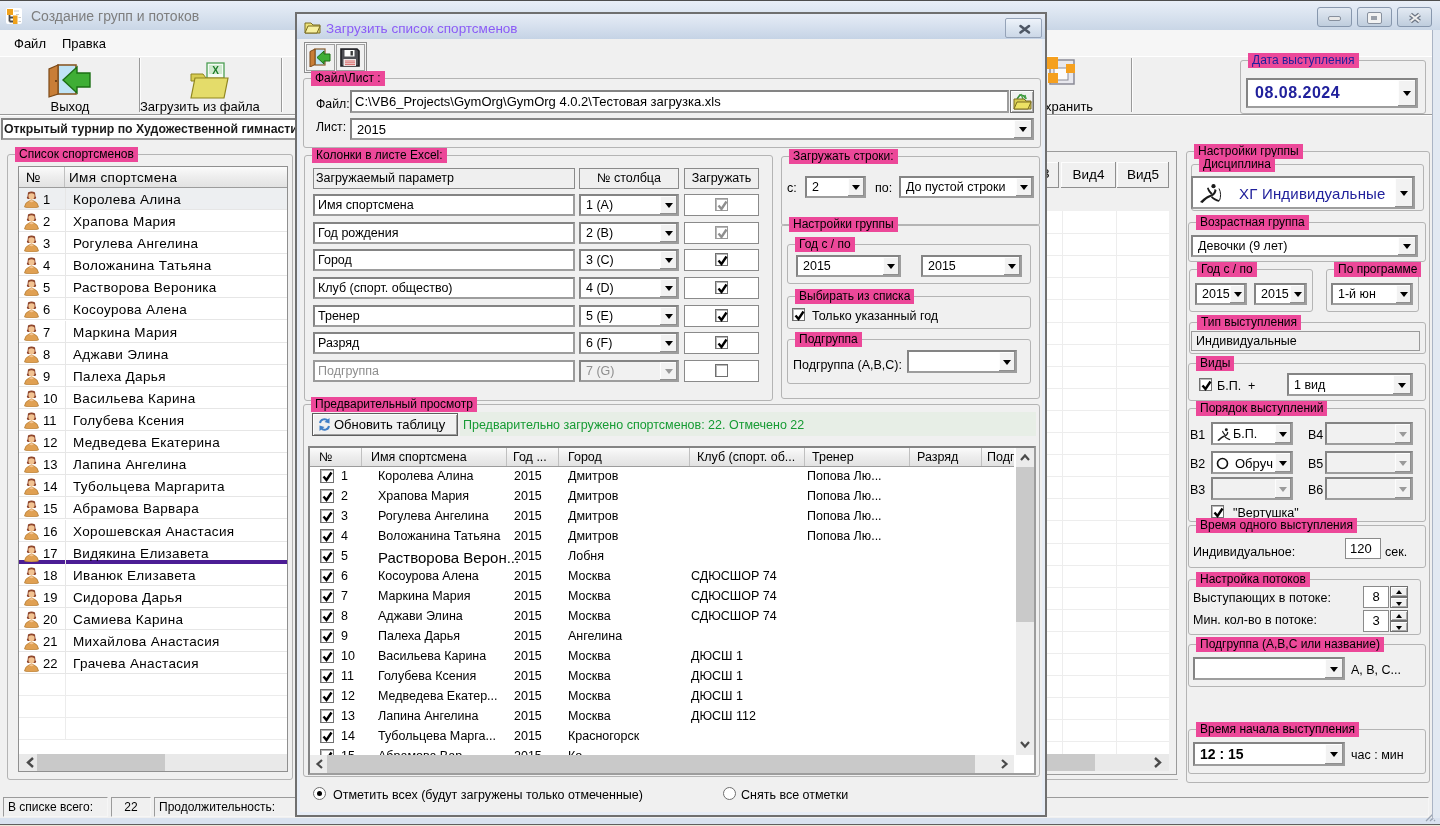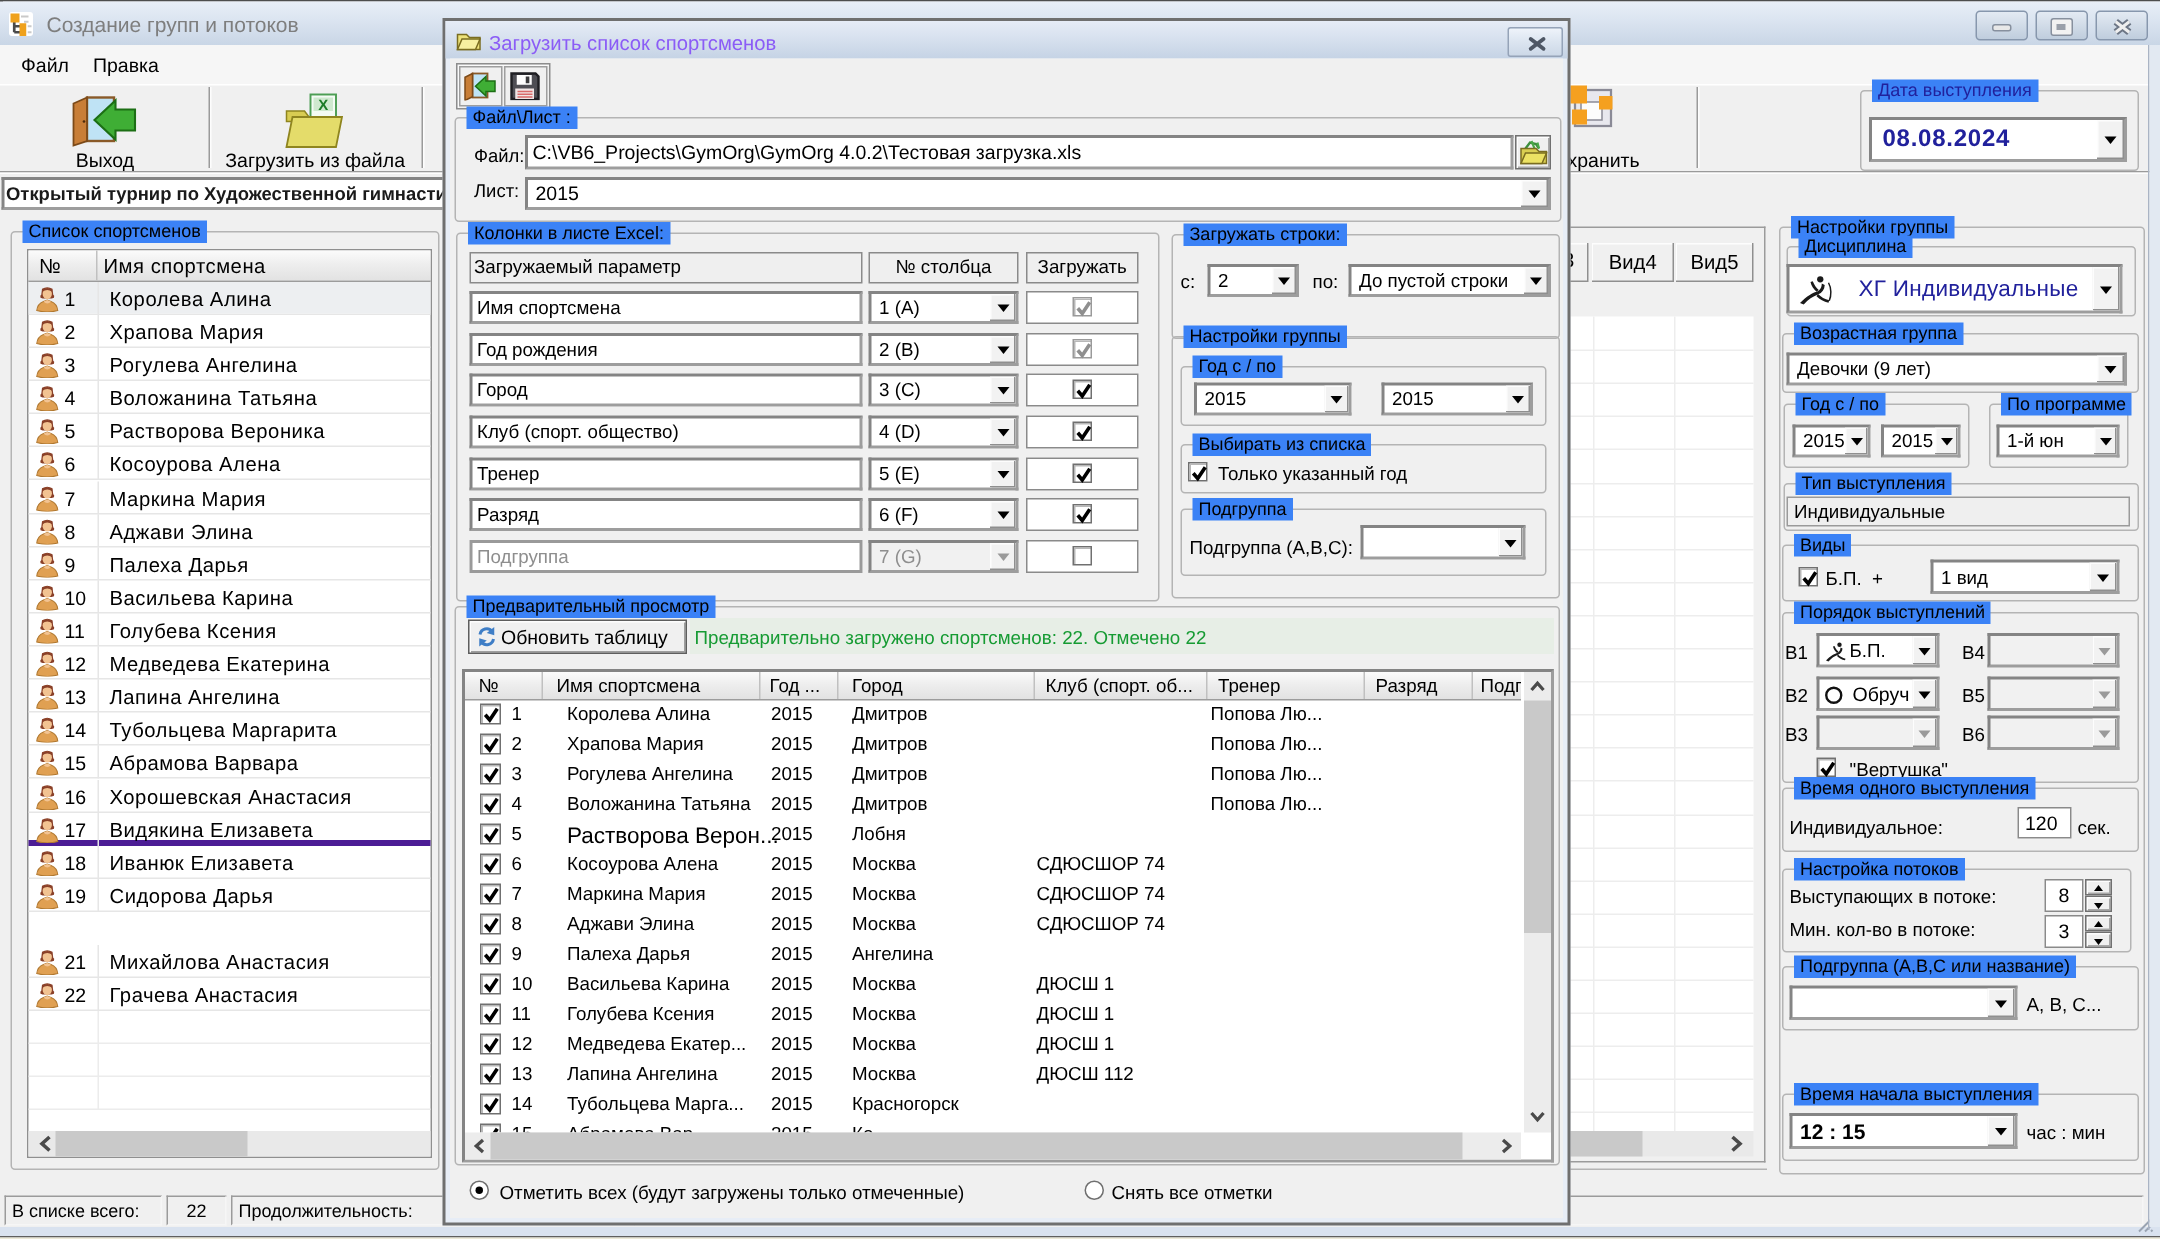--- a/index.html
+++ b/index.html
@@ -1,20 +1,20 @@
 <!DOCTYPE html>
 <html><head><meta charset="utf-8"><title>GymOrg</title>
 <style>
 *{margin:0;padding:0;box-sizing:border-box}
 html,body{width:1440px;height:826px;overflow:hidden}
 body{font-family:"Liberation Sans",sans-serif;font-size:12px;color:#000}
 #w{position:relative;width:1440px;height:826px;background:#f0f0f0;overflow:hidden}
 .a{position:absolute}
 .g{position:absolute;border:1px solid #b4b4b4;border-radius:3px}
-.g>.l{position:absolute;top:-8px;left:7px;background:#3b82f6;padding:0 4px;font-size:12px;line-height:15px;white-space:nowrap}
+.g>.l{position:absolute;top:-8px;left:7px;background:#ec4899;padding:0 4px;font-size:12px;line-height:15px;white-space:nowrap}
 .tb{position:absolute;background:#fff;border:2px solid #848484;border-right-color:#9d9d9d;border-bottom-color:#9d9d9d}
 .combo{position:absolute;background:#fff;border:2px solid #848484;border-right-color:#9d9d9d;border-bottom-color:#9d9d9d}
 .combo>.t{position:absolute;left:5px;top:50%;transform:translateY(-50%);white-space:nowrap}
 .ab{position:absolute;right:0;top:0;bottom:0;width:18px;background:#f2f2f2;box-shadow:inset -1px -1px 0 #8f8f8f,inset 1px 1px 0 #fdfdfd}
 .ab>i{position:absolute;left:50%;top:50%;margin:-2px 0 0 -4px;width:0;height:0;border:4px solid transparent;border-top:5px solid #000;border-bottom:none}
 .ab.dis>i{border-top-color:#9a9a9a}
 .combo.dis{background:#f1f1f1}
 .combo.dis>.t{color:#8e8e8e}
 .chk{position:absolute;width:13px;height:13px;background:#fff;border:1px solid #707070;box-shadow:inset 1px 1px 0 #b8b8b8}
 .chk svg{position:absolute;left:0;top:0}
@@ -78,21 +78,21 @@
 </svg>
 <div class="a" style="left:20px;top:99px;width:100px;text-align:center;font-size:13px">Выход</div>
 
 <svg class="a" style="left:190px;top:62px" width="44" height="37">
  <rect x="17" y="1" width="17" height="21" fill="#f4fbf4" stroke="#4d9e54" stroke-width="1.3"></rect>
  <rect x="19" y="3" width="13" height="9" fill="#cfe9cf"></rect>
  <text x="25.5" y="11.5" font-family="Liberation Sans" font-size="10" font-weight="bold" fill="#1d7c28" text-anchor="middle">X</text>
  <path d="M1 12h12l3 4h18v3H1z" fill="#d8cc52" stroke="#8f851f" stroke-width="1"></path>
  <polygon points="1,36 5,16 38,16 34,36" fill="#e4dc6a" stroke="#8f851f" stroke-width="1.2"></polygon>
 </svg>
-<div class="a" style="left:128px;top:99px;width:142px;text-align:right;font-size:13px">Загрузить из файла</div>
+<div class="a" style="left:140px;top:99px;width:142px;text-align:left;font-size:13px">Загрузить из файла</div>
 
 <svg class="a" style="left:1044px;top:56px" width="40" height="38">
  <rect x="6" y="4" width="24" height="24" fill="#e8e8ee" stroke="#8a8a96" stroke-width="1.5"></rect>
  <rect x="10" y="12" width="14" height="12" fill="#fcfcfc" stroke="#8a8a96"></rect>
  <rect x="2" y="1" width="12" height="12" fill="#f5a01f"></rect>
  <rect x="4" y="17" width="10" height="10" fill="#f5a01f"></rect>
  <rect x="22" y="8" width="9" height="9" fill="#f5a01f"></rect>
 </svg>
 <div class="a" style="left:1045px;top:99px;width:60px;font-size:13px">хранить</div>
 
@@ -337,20 +337,32 @@
       <div class="a" style="left:4px;top:2px"><svg width="17" height="18" viewBox="0 0 17 18">
           <path d="M5 2.5 Q8.5 0.5 12 2.5 L12.5 6.5 Q13.5 6.8 13 8.5 L11.5 9 L5.5 9 L4 8.5 Q3.5 6.8 4.5 6.5 Z" fill="#8a4028"></path>
           <ellipse cx="8.5" cy="5.8" rx="3.1" ry="3.6" fill="#f2c392"></ellipse>
           <path d="M5.2 4.5 Q8.5 2.2 11.8 4.5 L11.8 3 Q8.5 1 5.2 3 Z" fill="#8a4028"></path>
           <path d="M1.5 17 Q2 12.5 6 11 L8.5 10 L11 11 Q15 12.5 15.5 17 Q12 18 8.5 18 Q5 18 1.5 17 Z" fill="#e0a052" stroke="#b07830" stroke-width=".7"></path>
           <path d="M6 11 Q8.5 13.5 11 11 L8.5 10 Z" fill="#f2c392"></path>
         </svg></div>
       <div class="a" style="left:24px;top:4px;font-size:13px">19</div>
       <div class="a" style="left:46px;top:0;width:1px;height:22px;background:#e6e6e6"></div>
       <div class="a" style="left:54px;top:4px;font-size:13.5px;letter-spacing:.35px;white-space:nowrap">Сидорова Дарья</div>
+    </div>
+<div class="a" style="left:19px;top:608px;width:268px;height:22px;border-bottom:1px solid #e6e6e6">
+      <div class="a" style="left:4px;top:2px"><svg width="17" height="18" viewBox="0 0 17 18">
+          <path d="M5 2.5 Q8.5 0.5 12 2.5 L12.5 6.5 Q13.5 6.8 13 8.5 L11.5 9 L5.5 9 L4 8.5 Q3.5 6.8 4.5 6.5 Z" fill="#8a4028"></path>
+          <ellipse cx="8.5" cy="5.8" rx="3.1" ry="3.6" fill="#f2c392"></ellipse>
+          <path d="M5.2 4.5 Q8.5 2.2 11.8 4.5 L11.8 3 Q8.5 1 5.2 3 Z" fill="#8a4028"></path>
+          <path d="M1.5 17 Q2 12.5 6 11 L8.5 10 L11 11 Q15 12.5 15.5 17 Q12 18 8.5 18 Q5 18 1.5 17 Z" fill="#e0a052" stroke="#b07830" stroke-width=".7"></path>
+          <path d="M6 11 Q8.5 13.5 11 11 L8.5 10 Z" fill="#f2c392"></path>
+        </svg></div>
+      <div class="a" style="left:24px;top:4px;font-size:13px">20</div>
+      <div class="a" style="left:46px;top:0;width:1px;height:22px;background:#e6e6e6"></div>
+      <div class="a" style="left:54px;top:4px;font-size:13.5px;letter-spacing:.35px;white-space:nowrap">Самиева Карина</div>
     </div>
 <div class="a" style="left:19px;top:630px;width:268px;height:22px;border-bottom:1px solid #e6e6e6">
       <div class="a" style="left:4px;top:2px"><svg width="17" height="18" viewBox="0 0 17 18">
           <path d="M5 2.5 Q8.5 0.5 12 2.5 L12.5 6.5 Q13.5 6.8 13 8.5 L11.5 9 L5.5 9 L4 8.5 Q3.5 6.8 4.5 6.5 Z" fill="#8a4028"></path>
           <ellipse cx="8.5" cy="5.8" rx="3.1" ry="3.6" fill="#f2c392"></ellipse>
           <path d="M5.2 4.5 Q8.5 2.2 11.8 4.5 L11.8 3 Q8.5 1 5.2 3 Z" fill="#8a4028"></path>
           <path d="M1.5 17 Q2 12.5 6 11 L8.5 10 L11 11 Q15 12.5 15.5 17 Q12 18 8.5 18 Q5 18 1.5 17 Z" fill="#e0a052" stroke="#b07830" stroke-width=".7"></path>
           <path d="M6 11 Q8.5 13.5 11 11 L8.5 10 Z" fill="#f2c392"></path>
         </svg></div>
       <div class="a" style="left:24px;top:4px;font-size:13px">21</div>

